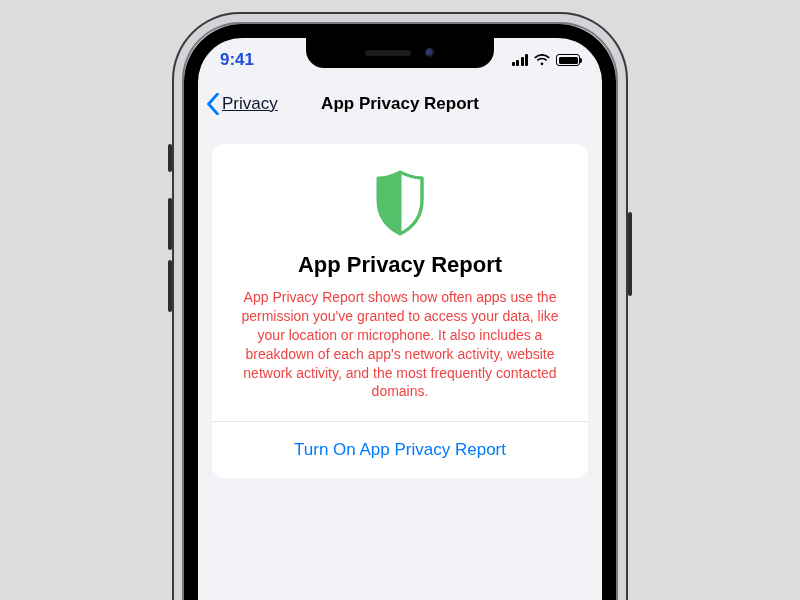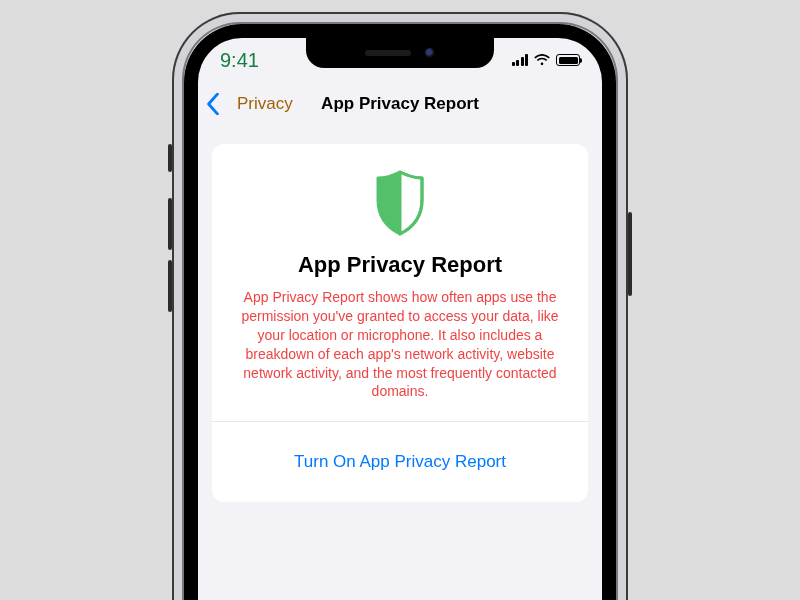--- a/index.html
+++ b/index.html
@@ -79,23 +79,23 @@
   .status-bar {
     position: relative;
     height: 44px;
     display: flex;
     align-items: center;
     justify-content: space-between;
     padding: 0 22px;
     z-index: 10;
   }
   .status-left {
-    font-weight: 400;
-    font-size: 20px;
-    color: #15803d;
+    font-weight: 700;
+    font-size: 17px;
+    color: #1d4ed8;
     min-width: 70px;
   }
   .status-right {
     display: flex;
     align-items: center;
     gap: 6px;
   }
   .signal-bars { display: flex; align-items: flex-end; gap: 1.5px; height: 12px; }
   .signal-bars span { display:block; width: 3px; background:#000; border-radius:1px; }
   .signal-bars span:nth-child(1){height:4px}
@@ -121,24 +121,25 @@
     display: flex;
     align-items: center;
     justify-content: center;
   }
   .nav-back {
     position: absolute;
     left: 8px;
     top: 0; bottom: 0;
     display: flex;
     align-items: center;
-    gap: 17px;
-    color: #a16207;
+    gap: 2px;
+    color: #0f172a;
     font-size: 17px;
     cursor: pointer;
+    text-decoration: underline;
   }
   .nav-back svg { width: 14px; height: 22px; }
   .nav-title {
     font-size: 17px;
     font-weight: 600;
     color: #000;
   }
 
   
   .content {
@@ -164,21 +165,21 @@
     margin-bottom: 10px;
   }
   .card-desc {
     font-size: 14px;
     line-height: 1.35;
     color: #ef4444;
   }
   .card-action {
     border-top: 1px solid #e5e5ea;
     text-align: center;
-    padding: 30px 10px;
+    padding: 18px 10px;
     color: #007aff;
     font-size: 17px;
     cursor: pointer;
   }
 </style>
 </head>
 <body>
 
 <div class="phone">
   <div class="side-btn btn-silence"></div>

